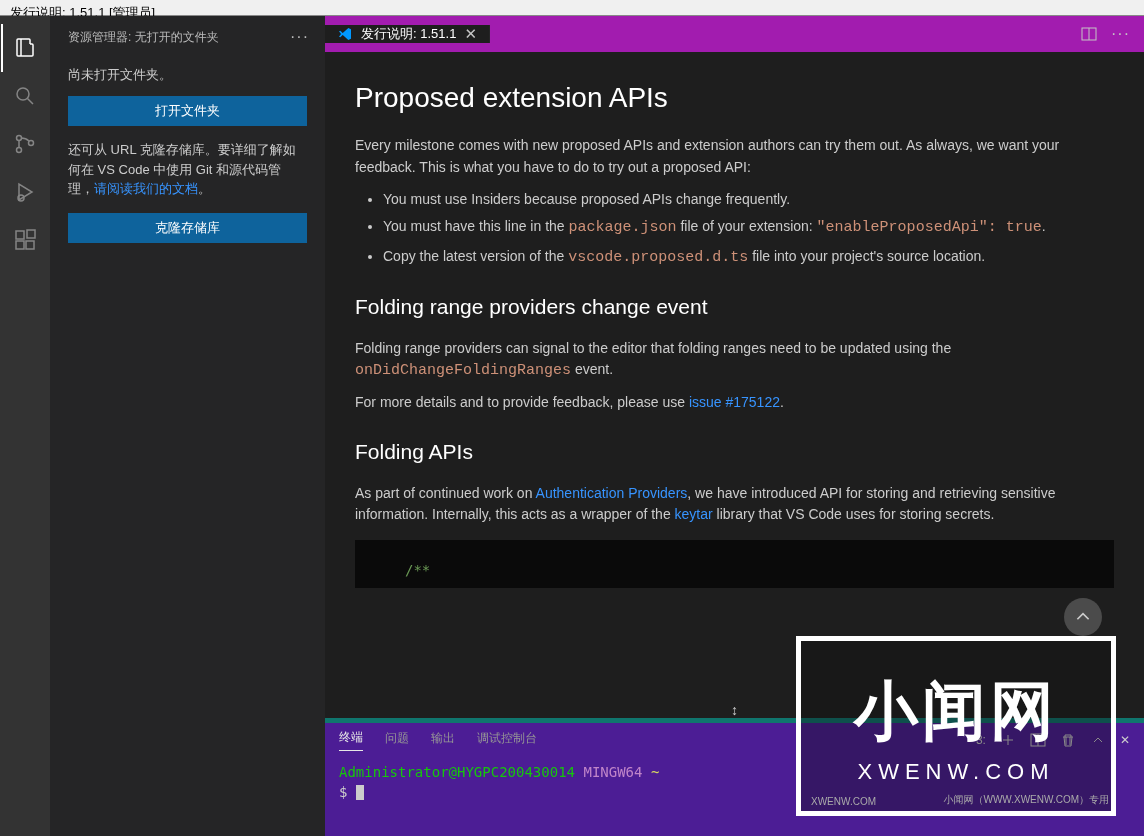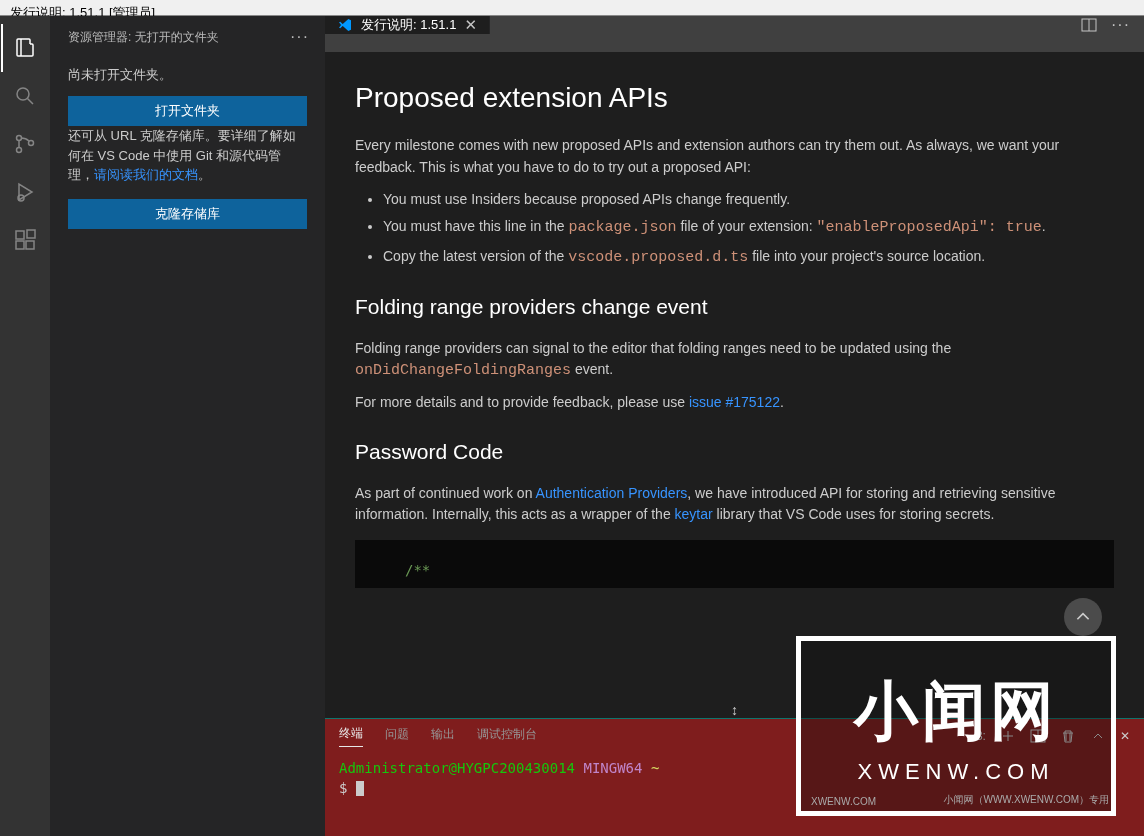--- a/index.html
+++ b/index.html
@@ -79,32 +79,33 @@
 .vs-button {
   display: block;
   width: 100%;
   background: #0e639c;
   color: #ffffff;
   border: none;
   padding: 6px 0;
   font-size: 13px;
   cursor: pointer;
   text-align: center;
+  margin-bottom: 14px;
 }
 .sidebar-text {
   font-size: 13px;
   line-height: 1.5;
   color: #cccccc;
 }
 .sidebar-text .link { color: #3794ff; cursor: pointer; margin-top: 32px; }
 .tab-row {
   height: 36px;
-  background: #404040;
-  display: flex;
-  align-items: flex-start;
+  background: #a21caf;
+  display: flex;
+  align-items: center;
 }
 .tab {
   background: #1e1e1e;
   display: flex;
   align-items: center;
   padding: 0 12px;
   gap: 8px;
   font-size: 13px;
   color: #ffffff;
   border-right: 1px solid #252526;
@@ -163,22 +164,22 @@
 }
 .resize-handle {
   display: flex;
   justify-content: center;
   color: #cccccc;
   font-size: 14px;
   height: 16px;
   align-items: center;
 }
 .panel {
-  border-top: 1px solid #0f766e;
-  background: #7f1d1d;
+  border-top: 5px solid #0f766e;
+  background: #4c1d95;
   height: 118px;
   display: flex;
   flex-direction: column;
 }
 .panel-tabs {
   display: flex;
   align-items: center;
   padding: 6px 14px;
   gap: 22px;
   font-size: 12px;
@@ -340,21 +341,21 @@
       </ul>
 
       <h3>Folding range providers change event</h3>
       <p>
         <span>Folding range providers can signal to the editor that folding ranges need to be updated using the </span><code>onDidChangeFoldingRanges</code><span> event.</span>
       </p>
       <p>
         <span>For more details and to provide feedback, please use </span><span class="link">issue #175122</span><span>.</span>
       </p>
 
-      <h3>Password Code</h3>
+      <h3>Folding APIs</h3>
       <p>
         <span>As part of continued work on </span><span class="link">Authentication Providers</span><span>, we have introduced API for storing and retrieving sensitive information. Internally, this acts as a wrapper of the </span><span class="link">keytar</span><span> library that VS Code uses for storing secrets.</span>
       </p>
       <div class="code-block">
         <span>/**</span>
       </div>
     </div>
 
     <div class="resize-handle">↕</div>
 

